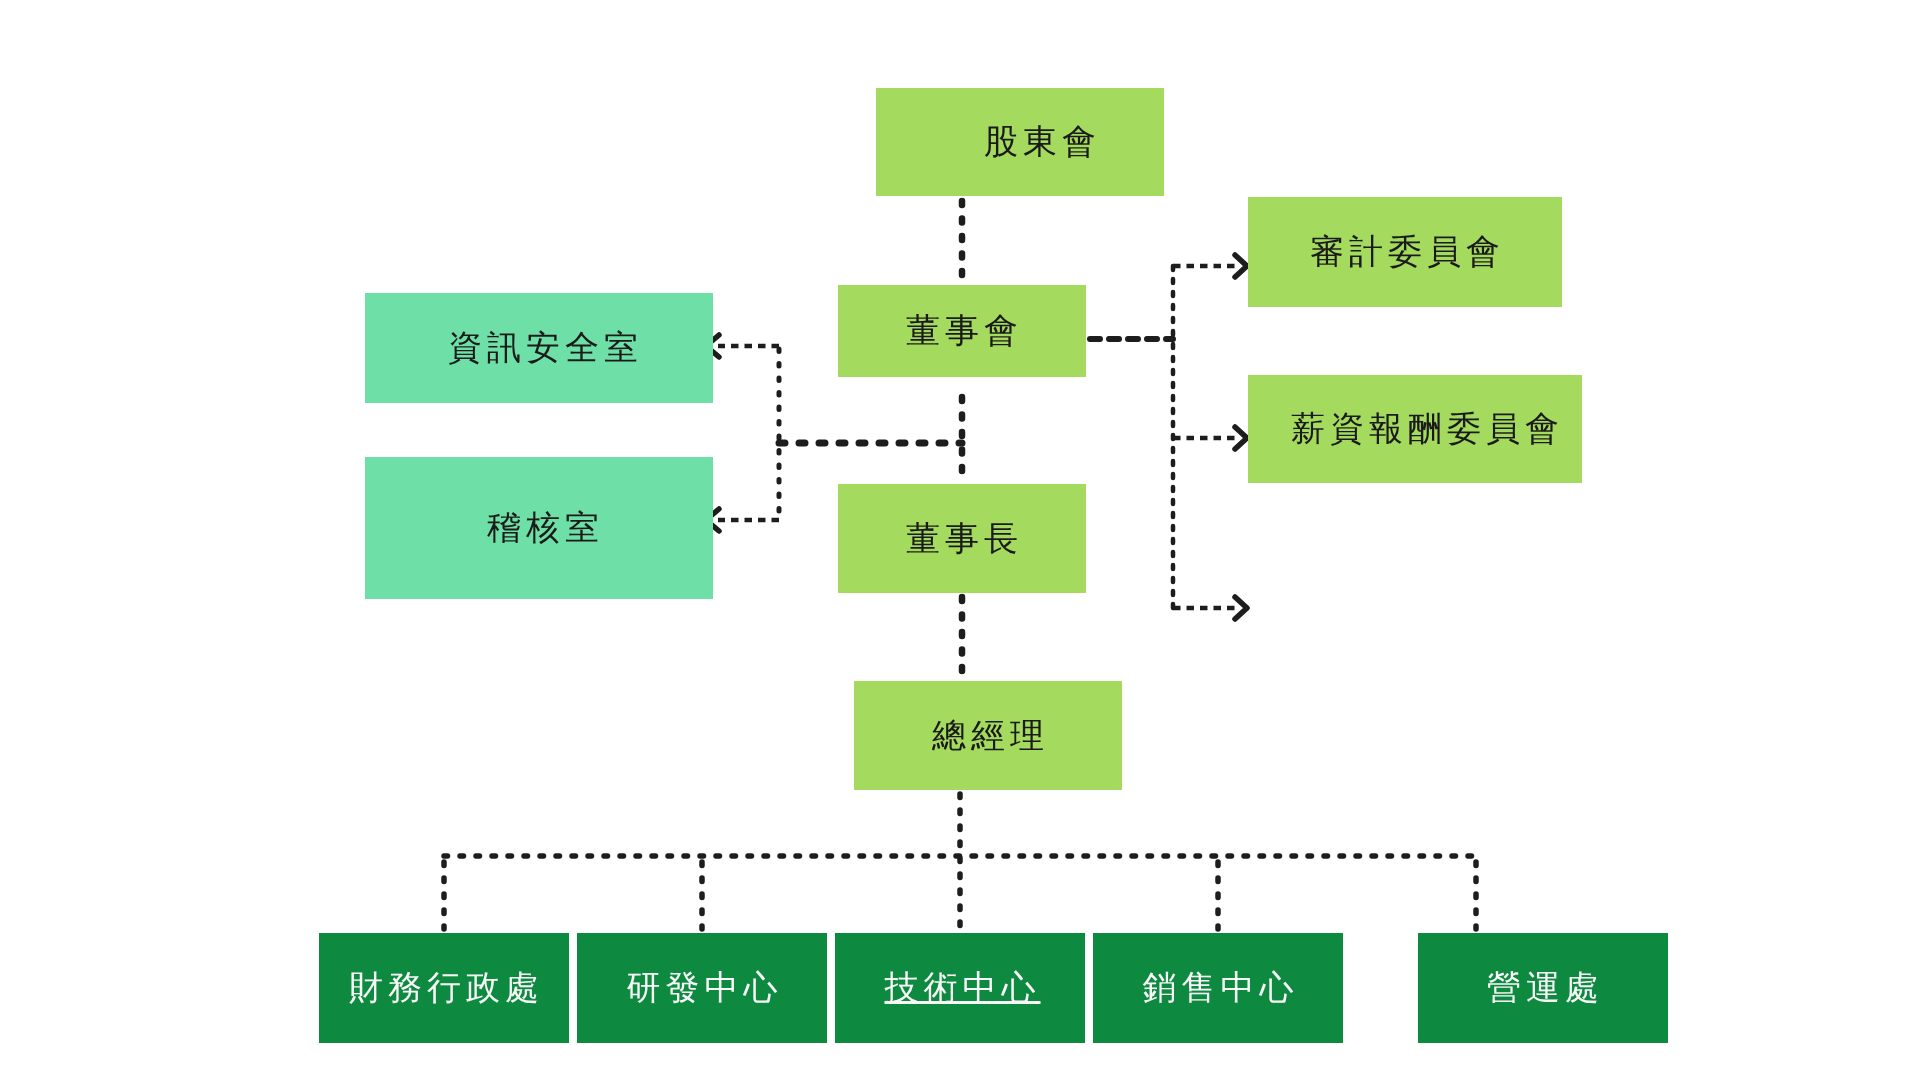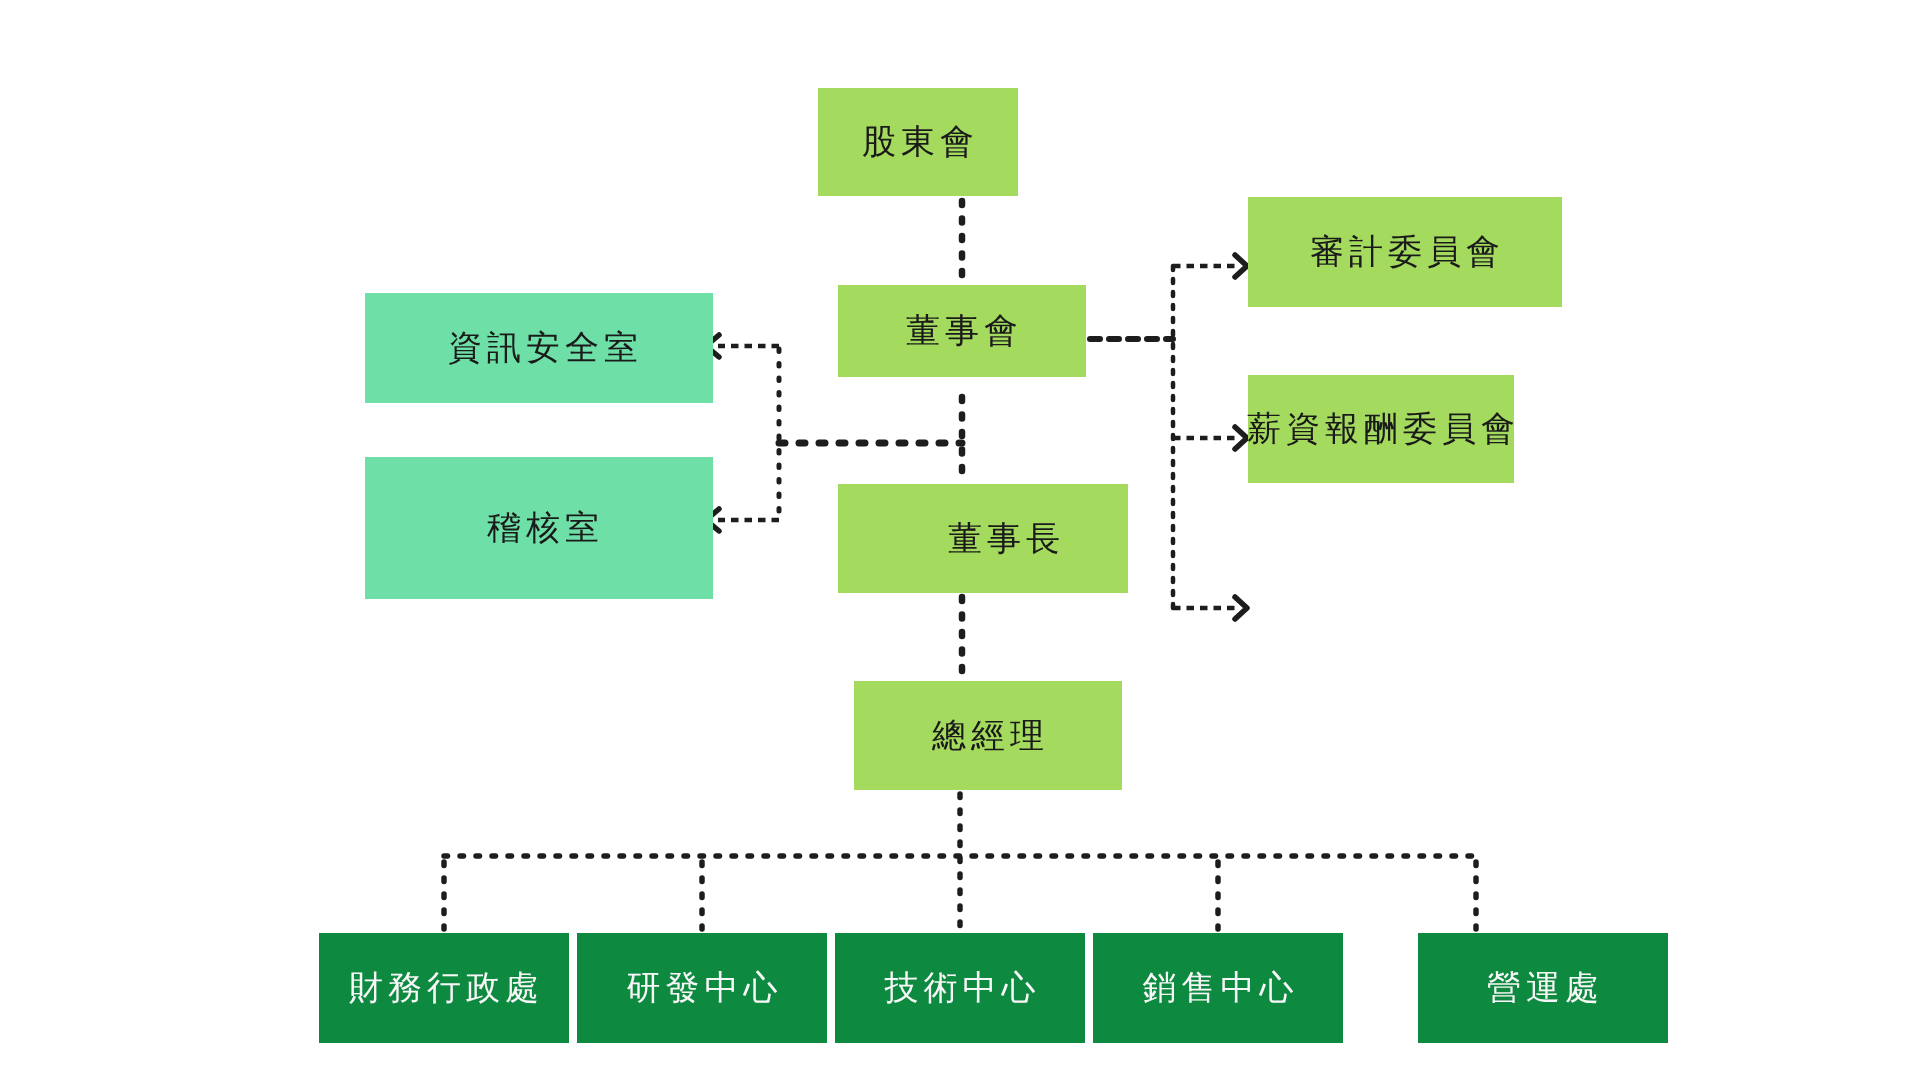--- a/index.html
+++ b/index.html
@@ -21,35 +21,35 @@
     display:flex;align-items:center;justify-content:center;
     font-size:34px;font-weight:400;
     letter-spacing:5px;text-indent:5px;
     white-space:nowrap;
   }
   .node.light{background:var(--node-light-green);color:var(--node-text-dark);}
   .node.mint{background:var(--node-mint);color:var(--node-text-dark);padding-left:8px;}
   .node.dark{background:var(--node-dark-green);color:var(--node-text-light);}
 
   
-  .p-shareholders{left:818px;top:88px;width:200px;height:108px;}
+  .p-shareholders{left:876px;top:88px;width:248px;height:108px;padding-left:40px;}
   .p-board{left:838px;top:285px;width:248px;height:92px;}
-  .p-chairman{left:838px;top:484px;width:248px;height:109px;padding-left:42px;}
+  .p-chairman{left:838px;top:484px;width:248px;height:109px;}
   .p-gm{left:854px;top:681px;width:268px;height:109px;}
   
   .p-infosec{left:365px;top:293px;width:340px;height:110px;}
   .p-auditoffice{left:365px;top:457px;width:340px;height:142px;}
   
   .p-auditcom{left:1248px;top:197px;width:314px;height:110px;}
-  .p-compcom{left:1248px;top:375px;width:266px;height:108px;}
+  .p-compcom{left:1248px;top:375px;width:314px;height:108px;padding-left:20px;}
   .p-suscom{left:1248px;top:555px;width:314px;height:107px;}
   
   .p-b1{left:319px;top:933px;width:250px;height:110px;}
   .p-b2{left:577px;top:933px;width:250px;height:110px;}
-  .p-b3{left:835px;top:933px;width:250px;height:110px;}
+  .p-b3{left:835px;top:933px;width:250px;height:110px;text-decoration:underline;}
   .p-b4{left:1093px;top:933px;width:250px;height:110px;}
   .p-b5{left:1418px;top:933px;width:250px;height:110px;}
 
   
   .ln{stroke:var(--connector);fill:none;}
   .dots-v{stroke-width:6.5;stroke-dasharray:4 13.5;stroke-linecap:round;}      
   .dots-trunk{stroke-width:5.5;stroke-dasharray:3.5 12.5;stroke-linecap:round;}
   .dash-bold{stroke-width:7;stroke-dasharray:6 14;stroke-linecap:round;}       
   .dots-v-thin{stroke-width:5;stroke-dasharray:2.5 12;stroke-linecap:round;}   
   .dash-small{stroke-width:4.5;stroke-dasharray:7.5 6;stroke-linecap:butt;}    

